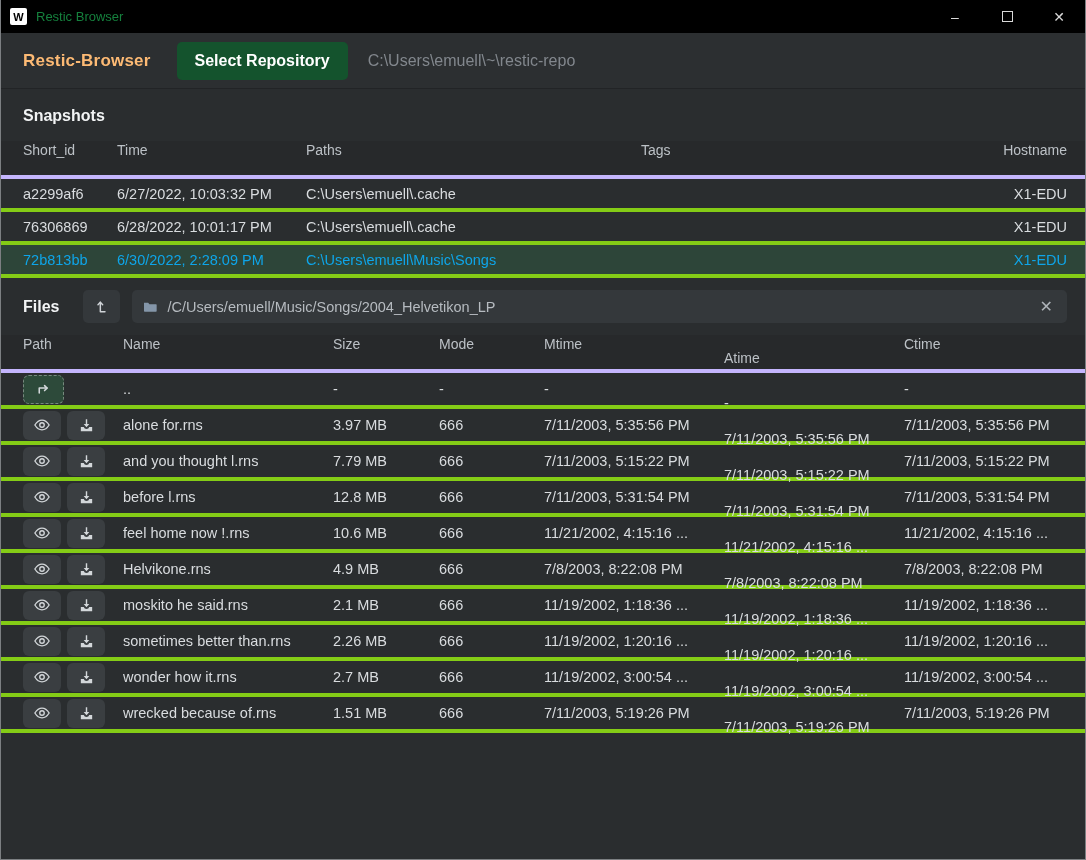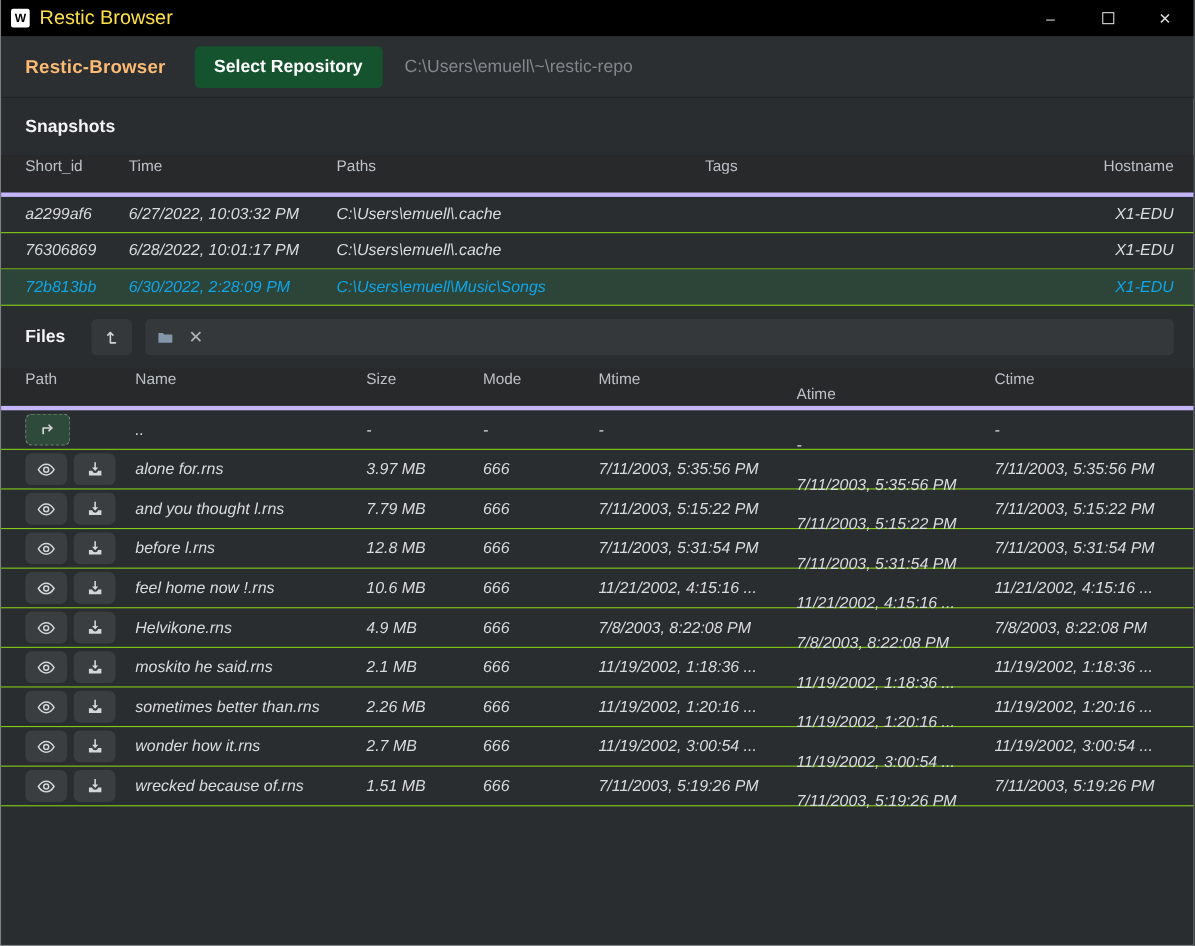--- a/index.html
+++ b/index.html
@@ -23,21 +23,21 @@
     height: 33px; background: #000;
     display: flex; align-items: center;
     flex: 0 0 auto;
   }
   .titlebar .app-icon {
     width: 17px; height: 17px; margin-left: 9px;
     background: #fff; border-radius: 2px;
     display: flex; align-items: center; justify-content: center;
     font-weight: bold; font-size: 11px; color: #000;
   }
-  .titlebar .title { margin-left: 9px; font-size: 18px; color: #fde047; }
+  .titlebar .title { margin-left: 9px; font-size: 13px; color: #15803d; }
   .titlebar .spacer { flex: 1; }
   .win-btn {
     width: 52px; height: 33px;
     display: flex; align-items: center; justify-content: center;
     color: #d9d9d9; font-size: 14px; cursor: default;
   }
   .win-btn .max-box {
     width: 11px; height: 11px; border: 1px solid #d9d9d9; display: block;
   }
   
@@ -66,22 +66,22 @@
   .tbl-header {
     display: flex; align-items: center;
     height: 38px; padding: 0 18px 16px 22px;
     background: #27292b;
     border-bottom: 4px solid #c4b5fd;
     color: #bcc1c6; font-size: 14px;
   }
   .row {
     display: flex; align-items: center;
     padding: 0 18px 0 22px;
-    border-bottom: 1px solid #84cc16;
-    font-size: 14.5px; color: #d9dcdf; font-style: italic;
+    border-bottom: 4px solid #84cc16;
+    font-size: 14.5px; color: #d9dcdf;
   }
   .snap-row { height: 33px; cursor: pointer; }
   .snap-row.selected { background: #2d4539; color: #0ea5e9; }
   .file-row { height: 36px; }
   
   .c-shortid { width: 94px; }
   .c-time    { width: 189px; }
   .c-paths   { width: 335px; }
   .c-tags    { width: 331px; }
   .c-host    { flex: 1; text-align: right; }
@@ -203,20 +203,21 @@
             <path d="M6 8.5L9.5 5 13 8.5"></path>
         </svg>
       </span>
     </button>
     <div class="path-bar">
       <span class="folder">
         <svg width="16" height="16" viewBox="0 0 24 24" fill="currentColor">
           <path d="M3 5.5h6.2l2 2.2H21a1 1 0 0 1 1 1V18a1 1 0 0 1-1 1H4a1 1 0 0 1-1-1V5.5z"></path>
         </svg>
       </span>
+      <div class="path-text">/C/Users/emuell/Music/Songs/2004_Helvetikon_LP</div>
       <button class="clear">
         <span>✕</span>
       </button>
     </div>
   </div>
 
   <div class="tbl-header">
     <div class="cell" style="width:100px">Path</div>
     <div class="cell c-name">Name</div>
     <div class="cell c-size">Size</div>

